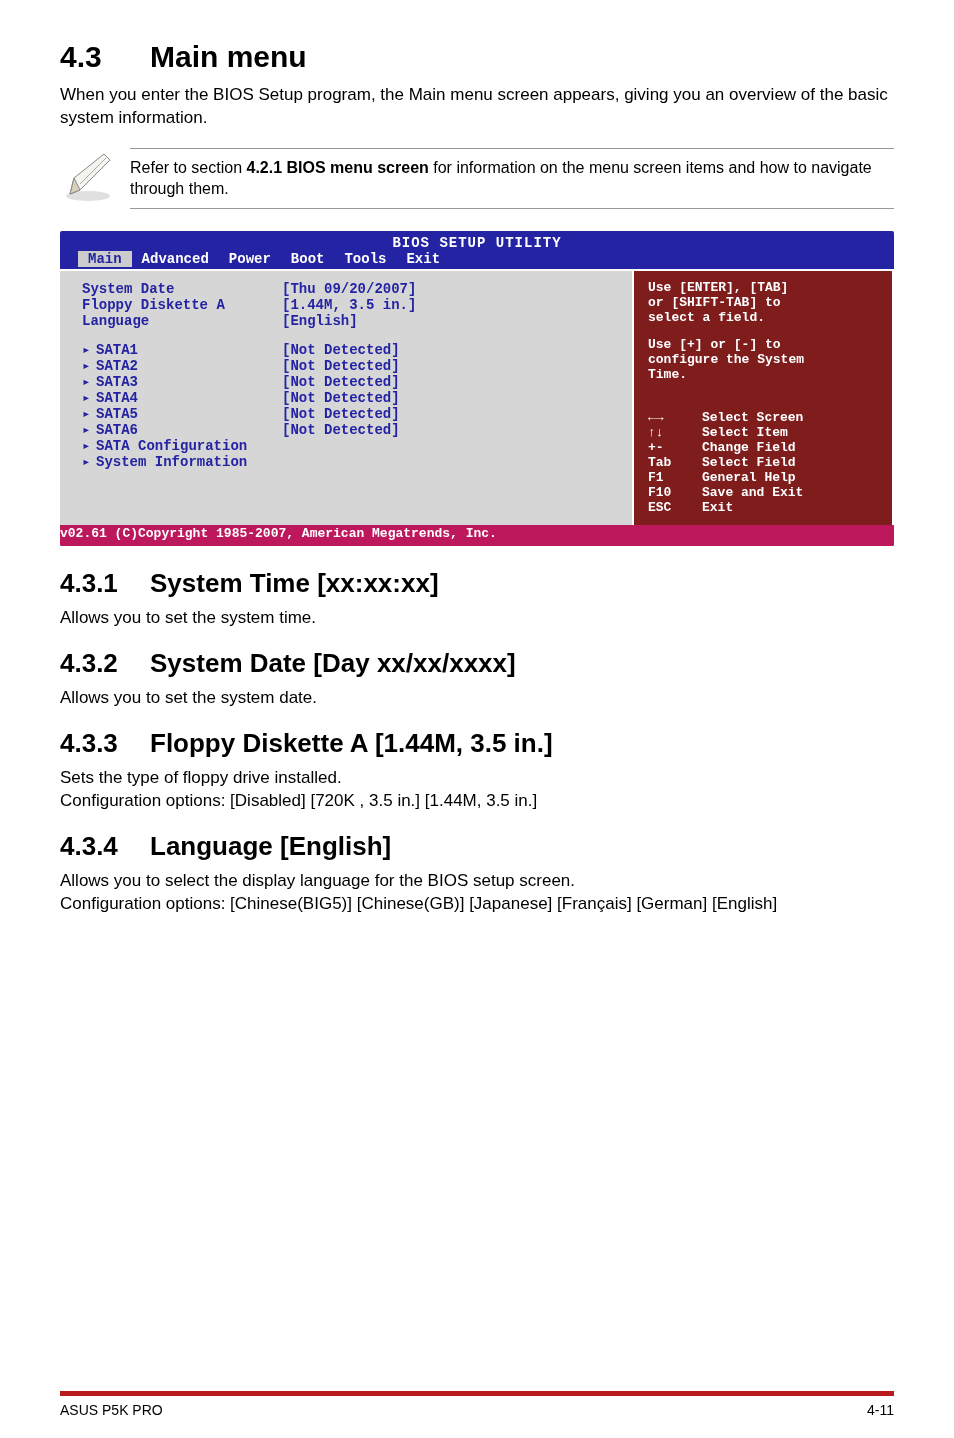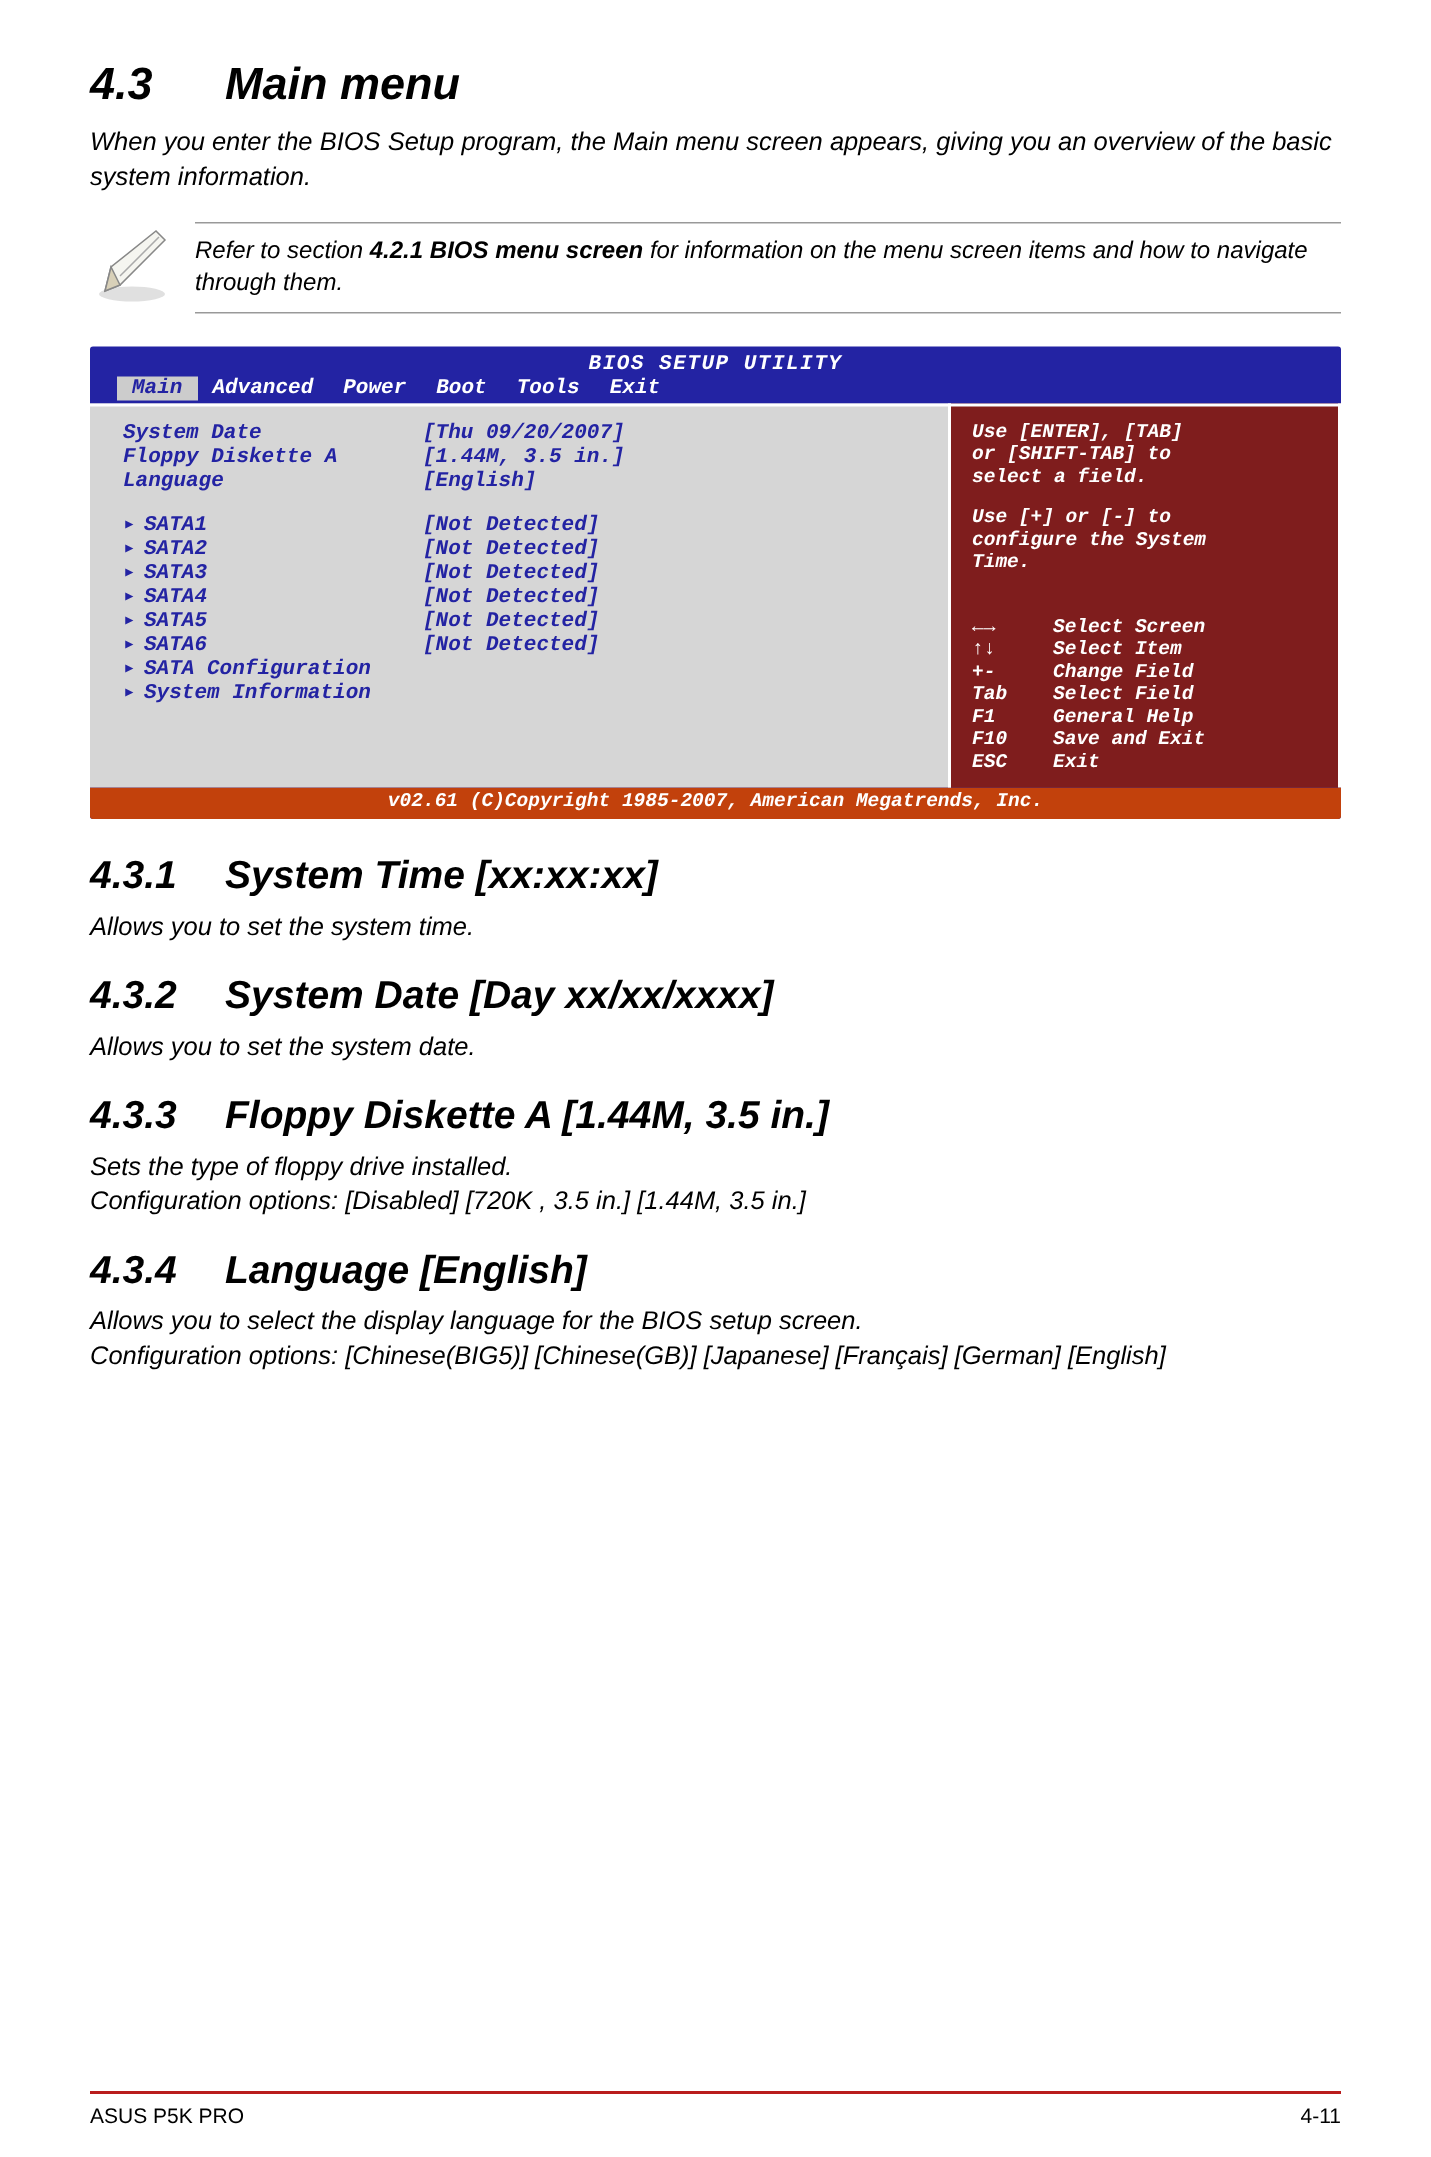--- a/index.html
+++ b/index.html
@@ -7,21 +7,21 @@
     font-family: Arial, Helvetica, sans-serif;
     background: #fff;
     color: #000;
     width: 954px;
     margin: 0 auto;
     padding: 40px 60px 20px 60px;
     display: flex;
     flex-direction: column;
     min-height: 1438px;
   }
-  .content { flex: 1; font-style: italic; }
+  .content { flex: 1; }
   h1.section-title { font-size: 30px; font-weight: bold; margin-bottom: 10px; }
   h1.section-title .num { display:inline-block; width: 90px; }
   p.body { font-size: 17px; line-height: 1.35; margin-bottom: 18px; }
   .note-block { display: flex; align-items: flex-start; gap: 14px; margin: 10px 0 22px 0; }
   .note-icon { width: 56px; height: 56px; flex: 0 0 56px; }
   .note-lines { border-top: 1px solid #999; border-bottom: 1px solid #999; padding: 8px 0; flex:1; }
   .note-lines p { font-size: 16px; line-height: 1.35; }
   .note-lines b { font-weight: bold; }
   
   .bios-box { width: 100%; background: #2323a3; color:#fff; font-family: "Courier New", monospace; font-size: 14px; font-weight: bold; line-height: 1.15; border-radius: 2px; overflow:hidden; margin-bottom: 22px;}
@@ -32,24 +32,24 @@
   .bios-body { display:flex; }
   .bios-left { flex: 1; border: 2px solid #fff; border-bottom:none; border-left:none; background:#d6d6d6; color:#2323a3; padding: 10px 10px 14px 22px; }
   .bios-right { width: 260px; border: 2px solid #fff; border-left:none; border-bottom:none; background:#7f1d1d; color:#fff; padding: 10px 10px 10px 14px; font-size:13px;}
   .bios-row { display:flex; }
   .bios-row .lbl { width: 200px; white-space:pre; }
   .bios-row .val { white-space:pre; }
   .bios-row .arrow { color:#2323a3; margin-right:4px; display:inline-block; width:10px;}
   .bios-right .help-keys { margin-top: 28px; font-size:13px;}
   .bios-right .help-keys .krow { display:flex; }
   .bios-right .help-keys .k { width: 54px; white-space:pre;}
-  .bios-footer { text-align:center; padding: 2px 0 4px 0; background:#c2410c; font-size:13px;}
+  .bios-footer { text-align:left; padding: 2px 0 4px 0; background:#be185d; font-size:13px;}
   h2.sub { font-size: 26px; font-weight: bold; margin: 16px 0 8px 0; }
   h2.sub .num { display:inline-block; width: 90px; }
-  .footer-line { border-top: 2px solid #b91c1c; margin-top: 30px; padding-top: 6px; display:flex; justify-content:space-between; font-size:14px;}
+  .footer-line { border-top: 5px solid #b91c1c; margin-top: 30px; padding-top: 6px; display:flex; justify-content:space-between; font-size:14px;}
 </style>
 </head>
 <body>
 
 <div class="content">
 
 <h1 class="section-title">
   <span class="num">4.3</span><span>Main menu</span>
 </h1>
 

